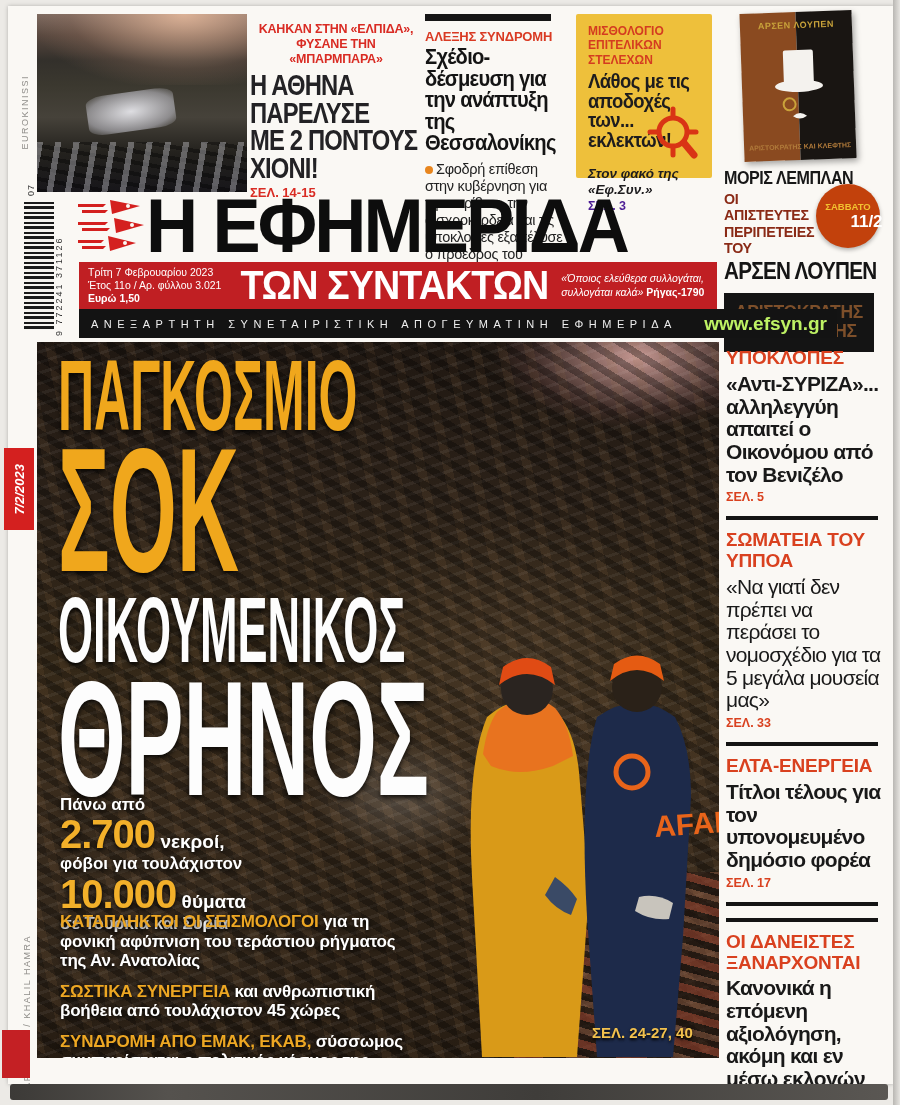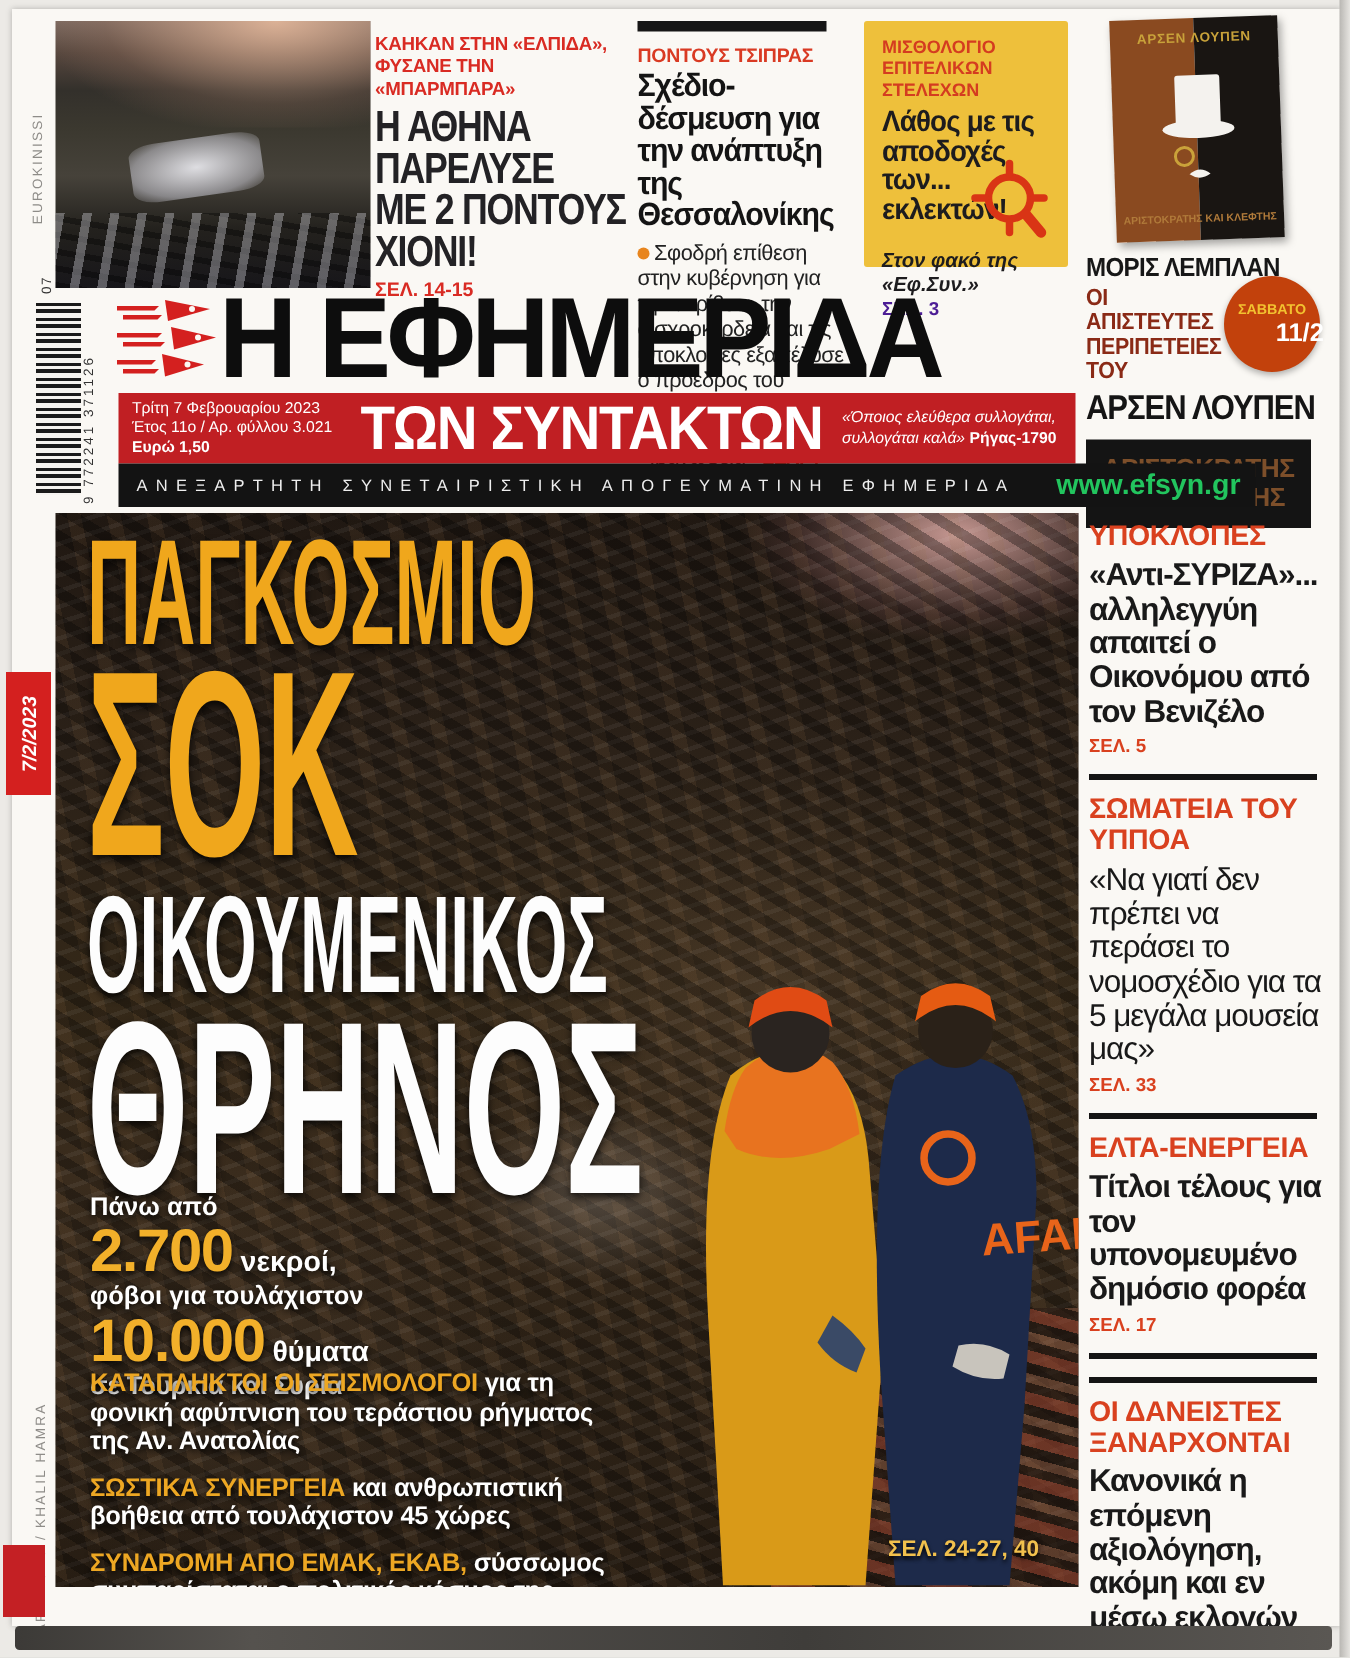--- a/index.html
+++ b/index.html
@@ -18,21 +18,21 @@
   .bc-issue{position:absolute;left:2px;top:-2px;font-size:9px;color:#333;letter-spacing:1px;writing-mode:vertical-rl;transform:rotate(180deg);}
   
   .athens-photo{position:absolute;left:37px;top:14px;width:210px;height:178px;overflow:hidden;
     background:linear-gradient(180deg,#7d6a60 0%,#57473e 12%,#33302b 26%,#3b382f 40%,#46423a 58%,#23211d 78%,#17161a 100%);}
   .athens-photo .sky{position:absolute;left:0;top:0;width:100%;height:40%;background:radial-gradient(ellipse at 70% 0%,rgba(236,190,160,.85),rgba(160,120,100,.25) 55%,transparent 75%);}
   .athens-photo .snowfield{position:absolute;left:24%;top:44%;width:42%;height:22%;background:radial-gradient(ellipse,rgba(235,235,240,.92),rgba(200,200,210,.55) 70%,transparent 100%);transform:rotate(-8deg);border-radius:20%;}
   .athens-photo .roofs{position:absolute;left:0;top:72%;width:100%;height:28%;background:
     repeating-linear-gradient(100deg,rgba(230,230,238,.35) 0 6px,transparent 6px 18px),
     repeating-linear-gradient(10deg,rgba(0,0,0,.35) 0 4px,transparent 4px 11px);}
   .snow-story{position:absolute;left:250px;top:22px;width:172px;}
-  .snow-kicker{color:#d92b23;font-weight:bold;font-size:12.5px;line-height:1.2;letter-spacing:-.2px;}
+  .snow-kicker{color:#d92b23;font-weight:bold;font-size:12.5px;line-height:1.2;letter-spacing:-.2px;text-align:center;}
   .snow-head{color:#232225;font-weight:bold;font-size:29px;line-height:.95;letter-spacing:-1px;transform:scaleX(.82);transform-origin:left top;margin-top:5px;white-space:pre-line;width:122%;}
   .snow-ref{color:#d92b23;font-weight:bold;font-size:13px;margin-top:3px;}
   .tsipras{position:absolute;left:425px;top:14px;width:142px;}
   .tsipras .bar{width:126px;height:7px;background:#161616;margin-bottom:8px;}
   .kicker-red{color:#d93a23;font-weight:bold;font-size:13px;letter-spacing:-.2px;}
   .tsipras h2{margin:3px 0 6px 0;font-size:21.5px;line-height:1.0;letter-spacing:-.8px;color:#141414;font-weight:bold;transform:scaleX(.94);transform-origin:left top;width:106%;}
   .tsipras p{margin:0;font-size:14.5px;line-height:1.18;color:#222;letter-spacing:-.3px;}
   .dot{display:inline-block;width:8px;height:8px;border-radius:50%;background:#e8851d;margin-right:3px;}
   .ref-inline{color:#d93a23;font-weight:bold;font-size:13px;}
   .yellow-box{position:absolute;left:576px;top:14px;width:136px;height:164px;background:#eec03b;border-radius:2px;padding:10px 10px 8px 12px;box-sizing:border-box;}
@@ -59,21 +59,21 @@
   .logo-title{position:absolute;left:146px;top:182px;font-size:76px;font-weight:bold;color:#0d0d0d;letter-spacing:-3px;transform:scaleX(.95);transform-origin:left top;white-space:nowrap;}
   .pens{position:absolute;left:76px;top:196px;}
   .red-banner{position:absolute;left:79px;top:262px;width:638px;height:47px;background:#c01f23;display:flex;align-items:center;}
   .rb-left{width:150px;padding-left:9px;color:#fff;font-size:10.5px;line-height:1.25;}
   .rb-left .price{font-weight:bold;}
   .rb-center{flex:1;text-align:center;color:#fff;font-weight:bold;font-size:41px;letter-spacing:-1px;transform:scaleX(.92);white-space:nowrap;}
   .rb-right{width:160px;padding-right:8px;color:#fff;font-style:italic;font-size:10.5px;line-height:1.25;text-align:left;}
   .rb-right b{font-style:normal;}
   .black-strip{position:absolute;left:79px;top:309px;width:758px;height:29px;background:#131313;display:flex;align-items:center;justify-content:space-between;}
   .bs-tag{color:#eee;font-size:11px;letter-spacing:5.5px;padding-left:12px;white-space:nowrap;}
-  .bs-url{color:#22c55e;font-weight:bold;font-size:19px;padding-right:10px;}
+  .bs-url{color:#bef264;font-weight:bold;font-size:19px;padding-right:10px;}
   
   .main-photo{position:absolute;left:37px;top:342px;width:682px;height:716px;overflow:hidden;background:
     radial-gradient(ellipse 180px 90px at 88% 2%,rgba(214,164,158,.9),rgba(120,80,80,.3) 60%,transparent 80%),
     radial-gradient(ellipse 300px 200px at 70% 45%,rgba(90,70,50,.5),transparent 75%),
     radial-gradient(ellipse 260px 160px at 15% 80%,rgba(70,55,40,.55),transparent 80%),
     linear-gradient(180deg,#201812 0%,#2b2118 22%,#342818 45%,#3a2c1d 62%,#2e2317 80%,#271d13 100%);}
   .rubble{position:absolute;inset:0;background:
     repeating-linear-gradient(32deg,rgba(0,0,0,.30) 0 7px,transparent 7px 16px),
     repeating-linear-gradient(-18deg,rgba(255,255,255,.05) 0 3px,transparent 3px 10px),
     repeating-linear-gradient(78deg,rgba(150,110,70,.12) 0 9px,transparent 9px 26px);}
@@ -135,21 +135,21 @@
     <div class="snow-kicker">ΚΑΗΚΑΝ ΣΤΗΝ «ΕΛΠΙΔΑ», ΦΥΣΑΝΕ ΤΗΝ «ΜΠΑΡΜΠΑΡΑ»</div>
     <div class="snow-head">Η ΑΘΗΝΑ
 ΠΑΡΕΛΥΣΕ
 ΜΕ 2 ΠΟΝΤΟΥΣ
 ΧΙΟΝΙ!</div>
     <div class="snow-ref">ΣΕΛ. 14-15</div>
   </div>
 
   <div class="tsipras">
     <div class="bar"></div>
-    <div class="kicker-red">ΠΟΝΤΟΥΣ ΤΣΙΠΡΑΣ</div>
+    <div class="kicker-red">ΑΛΕΞΗΣ ΣΥΝΔΡΟΜΗ</div>
     <h2>Σχέδιο-δέσμευση για την ανάπτυξη της Θεσσαλονίκης</h2>
     <p><span class="dot"></span><span>Σφοδρή επίθεση στην κυβέρνηση για την ακρίβεια, την αισχροκέρδεια και τις υποκλοπές εξαπέλυσε ο πρόεδρος του ΣΥΡΙΖΑ-Π.Σ. σε ένα κατάμεστο «Ιβανώφεια»</span> <span class="ref-inline">ΣΕΛ. 4</span></p>
   </div>
 
   <div class="yellow-box">
     <div class="yb-kicker">ΜΙΣΘΟΛΟΓΙΟ ΕΠΙΤΕΛΙΚΩΝ ΣΤΕΛΕΧΩΝ</div>
     <div class="yb-head">Λάθος με τις αποδοχές των... εκλεκτών!</div>
     <div class="yb-note">Στον φακό της «Εφ.Συν.»</div>
     <div class="yb-ref">ΣΕΛ. 3</div>
     <svg class="yb-lens" width="58" height="58" viewBox="0 0 58 58">

